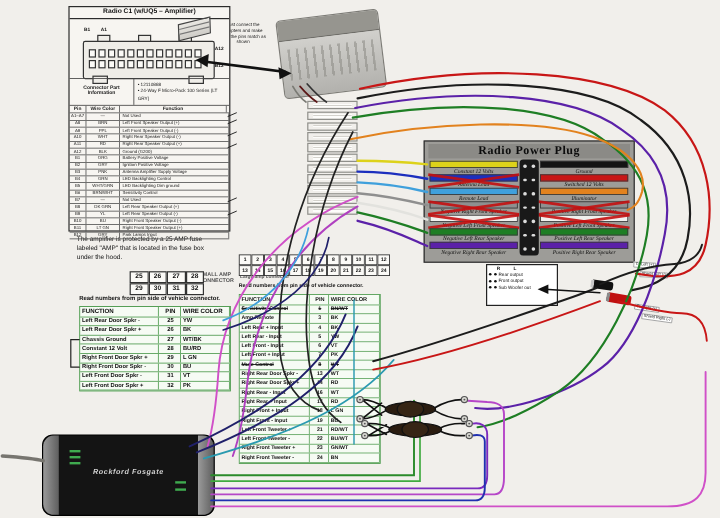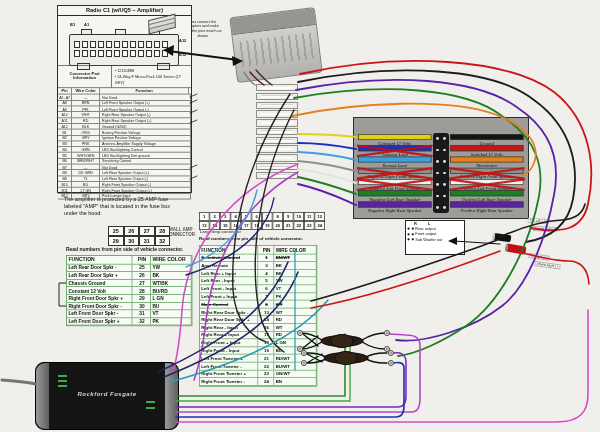--- a/index.html
+++ b/index.html
@@ -251,20 +251,21 @@
       <div class="stripbox"></div>
       <div class="stripbox"></div>
       <div class="stripbox"></div>
       <div class="stripbox"></div>
       <div class="stripbox"></div>
       <div class="stripbox"></div>
       <div class="stripbox"></div>
     </div>
 
   <div class="abs plugbox">
+    <div class="plugtitle">Radio Power Plug</div>
     <div class="plugcol" id="plugL" style="left:4px;">
         <div class="plugrow">
           <div class="plugbar" style="background: rgb(221, 210, 26);"></div>
           <div class="pluglabel">Constant 12 Volts</div>
         </div>
         <div class="plugrow">
           <div class="plugbar" style="background: rgb(28, 47, 190);"></div>
           <div class="pluglabel">Antenna Lead</div>
           <div class="xmark"></div>
         </div>

